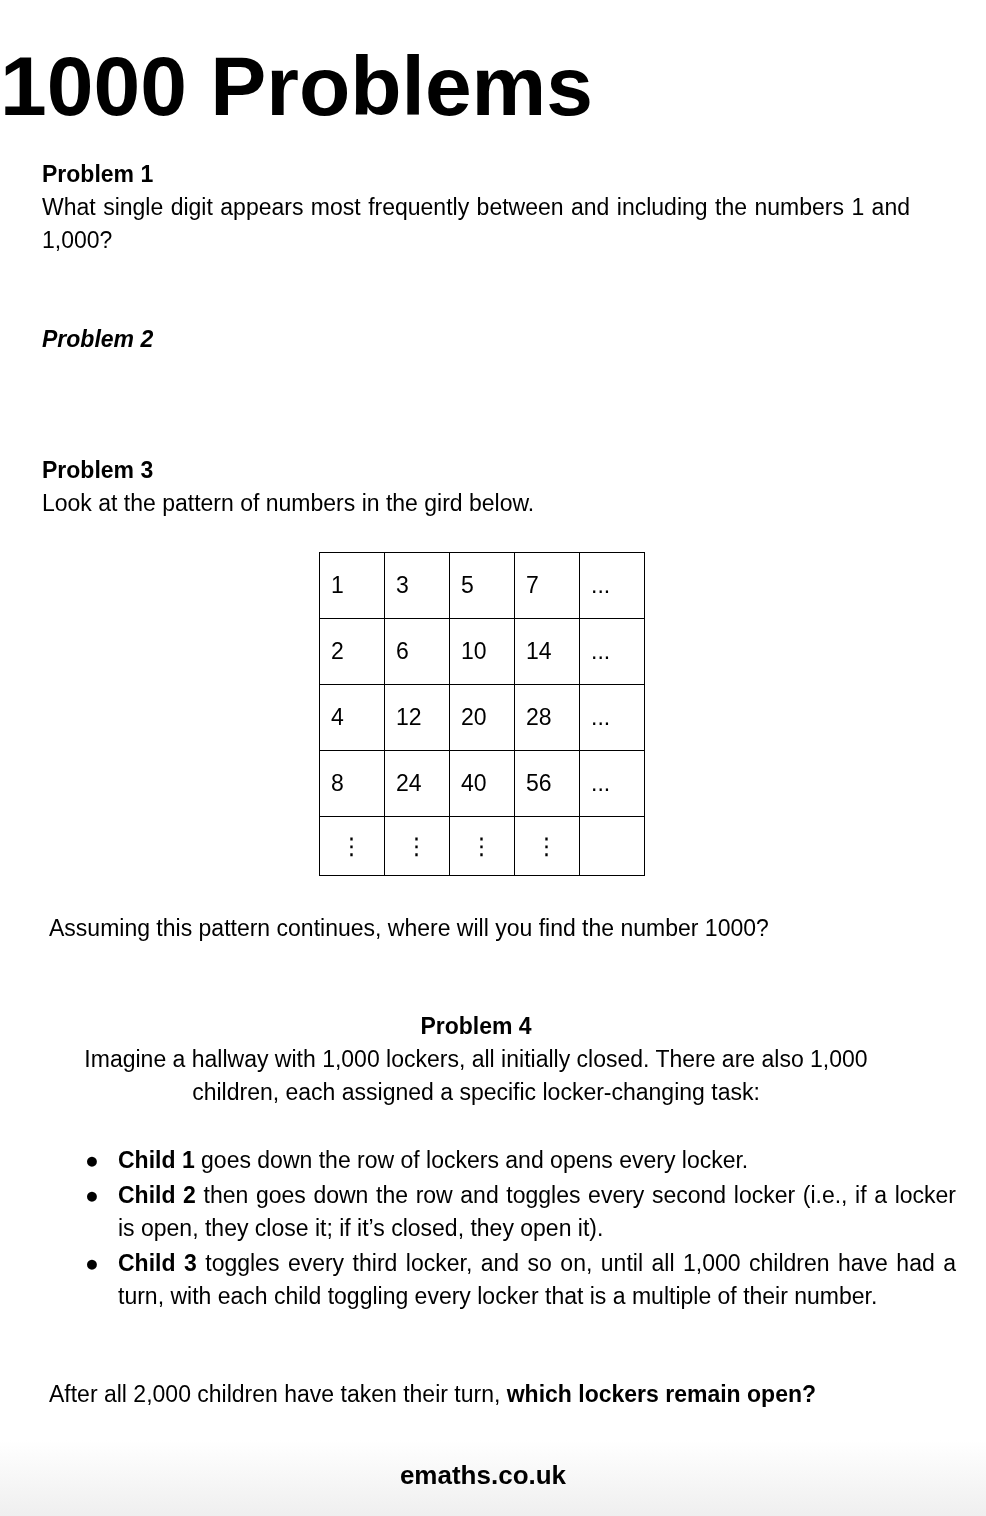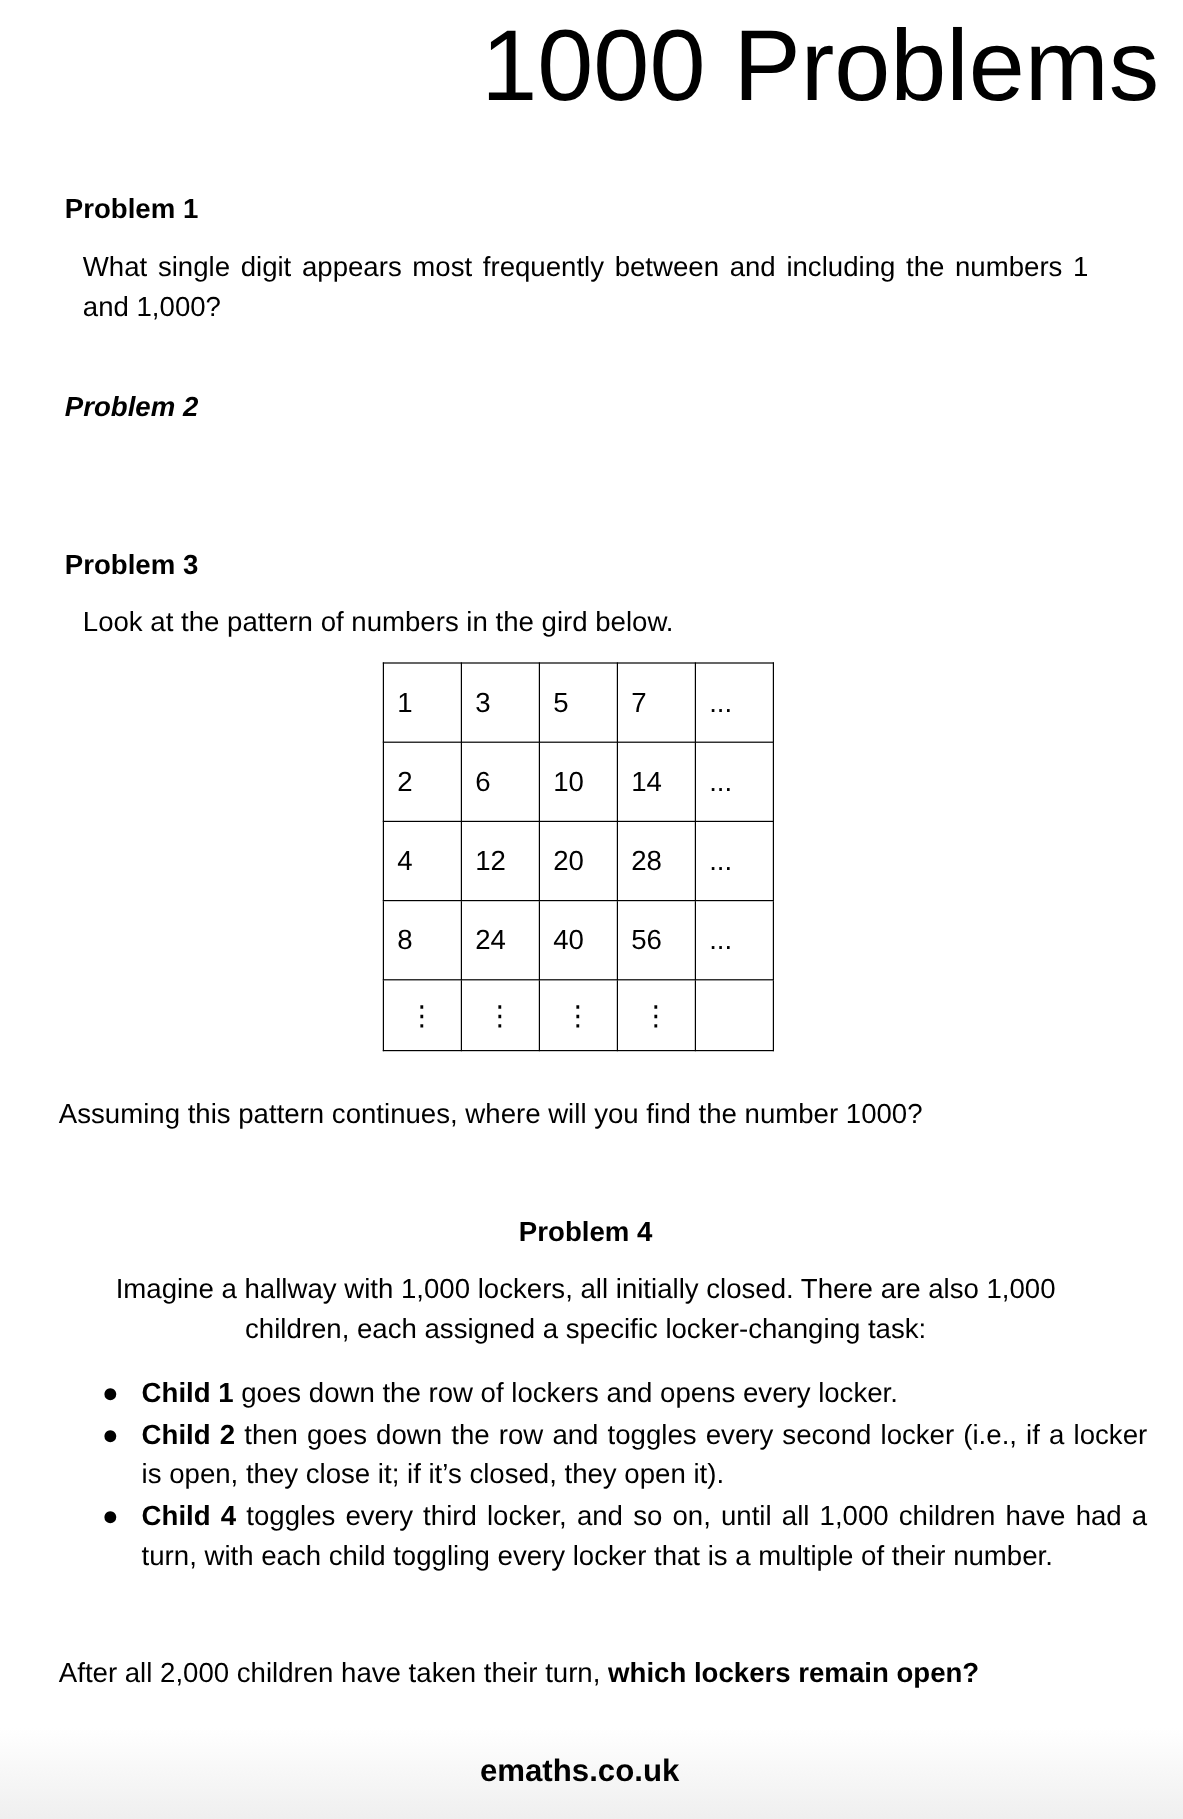--- a/index.html
+++ b/index.html
@@ -2,26 +2,26 @@
 <html><head>
 <meta charset="utf-8">
 <style>
   html, body { margin: 0; padding: 0; }
   body {
     width: 986px; height: 1516px; position: relative; overflow: hidden;
     background: #ffffff; color: #000;
     font-family: "Liberation Sans", sans-serif;
   }
   .title {
-    position: absolute; top: 4px; left: 0; width: 966px; text-align: right;
-    font-size: 84px; font-weight: normal; letter-spacing: 0px; line-height: 100px;
+    position: absolute; top: 36px; left: 0; width: 966px; text-align: left;
+    font-size: 84px; font-weight: bold; letter-spacing: 0px; line-height: 100px;
   }
-  .prob { position: absolute; left: 54px; width: 868px; font-size: 23px; line-height: 33px; }
+  .prob { position: absolute; left: 42px; width: 868px; font-size: 23px; line-height: 33px; }
   .prob h2 { margin: 0; font-size: 23px; font-weight: bold; line-height: 33px; }
-  .prob p { margin: 15px; }
+  .prob p { margin: 0; }
   .justify { text-align: justify; text-align-last: left; }
   #p1 { top: 158px; } #p2 { top: 323px; font-style: italic; } #p3 { top: 454px; } #p4 { top: 1010px; text-align: center; }
   .grid {
     position: absolute; left: 319px; top: 552px; border-collapse: collapse;
     font-size: 23px;
   }
   .grid td {
     width: 65px; height: 66px; border: 1.5px solid #000; padding: 0 0 0 11px;
     box-sizing: border-box; vertical-align: middle;
   }
@@ -96,21 +96,21 @@
 <div class="q3">Assuming this pattern continues, where will you find the number 1000?</div>
 
 <div class="prob" id="p4">
   <h2>Problem 4</h2>
   <p>Imagine a hallway with 1,000 lockers, all initially closed. There are also 1,000 children, each assigned a specific locker-changing task:</p>
 </div>
 
 <ul class="bullets">
   <li><span class="dot">●</span><b>Child 1</b><span> goes down the row of lockers and opens every locker.</span></li>
   <li><span class="dot">●</span><b>Child 2</b><span> then goes down the row and toggles every second locker (i.e., if a locker is open, they close it; if it’s closed, they open it).</span></li>
-  <li><span class="dot">●</span><b>Child 4</b><span> toggles every third locker, and so on, until all 1,000 children have had a turn, with each child toggling every locker that is a multiple of their number.</span></li>
+  <li><span class="dot">●</span><b>Child 3</b><span> toggles every third locker, and so on, until all 1,000 children have had a turn, with each child toggling every locker that is a multiple of their number.</span></li>
 </ul>
 
 <div class="final">
   <span>After all 2,000 children have taken their turn, </span><b>which lockers remain open?</b>
 </div>
 
 <div class="footer-bg"></div>
 <div class="footer">emaths.co.uk</div>
 
 </body></html>

